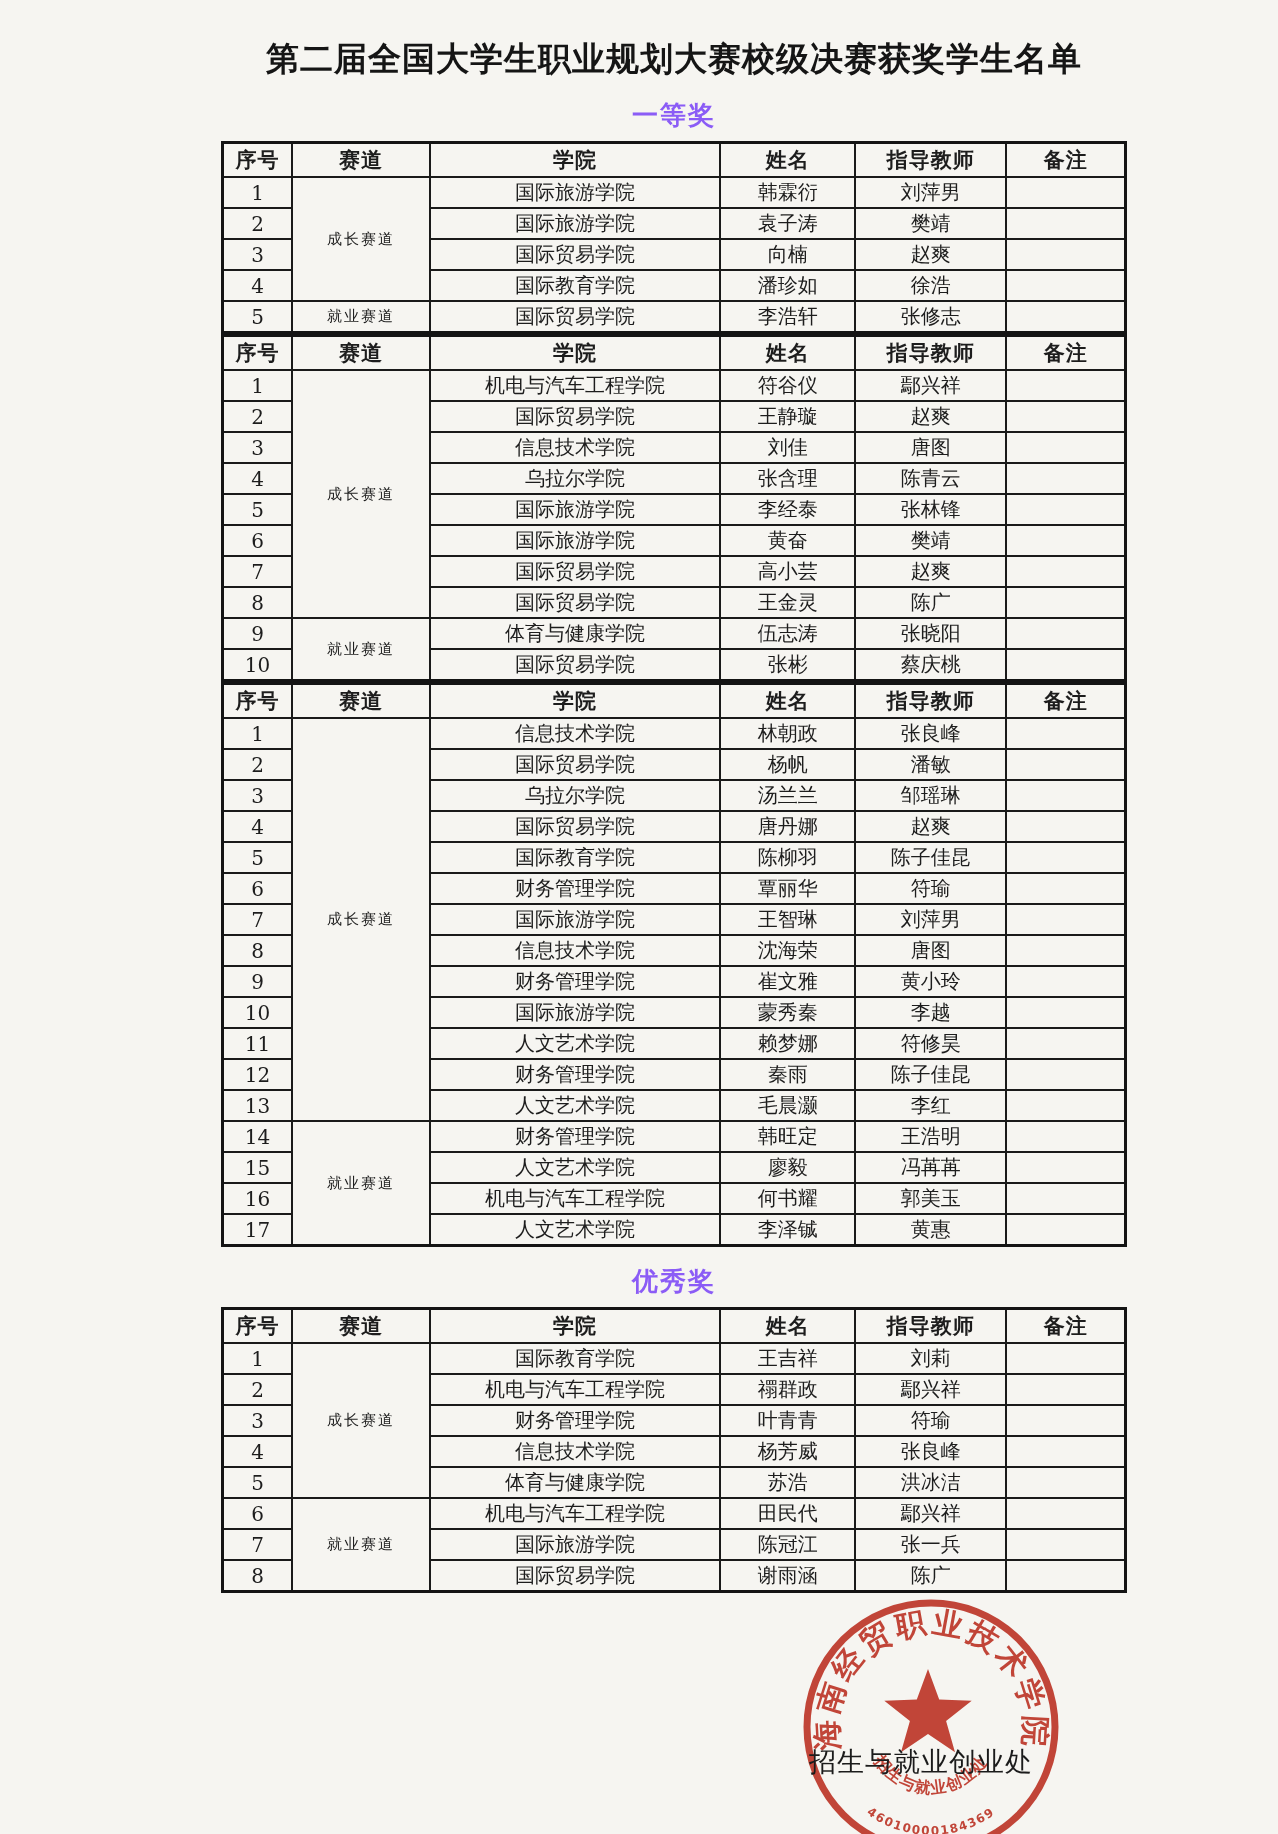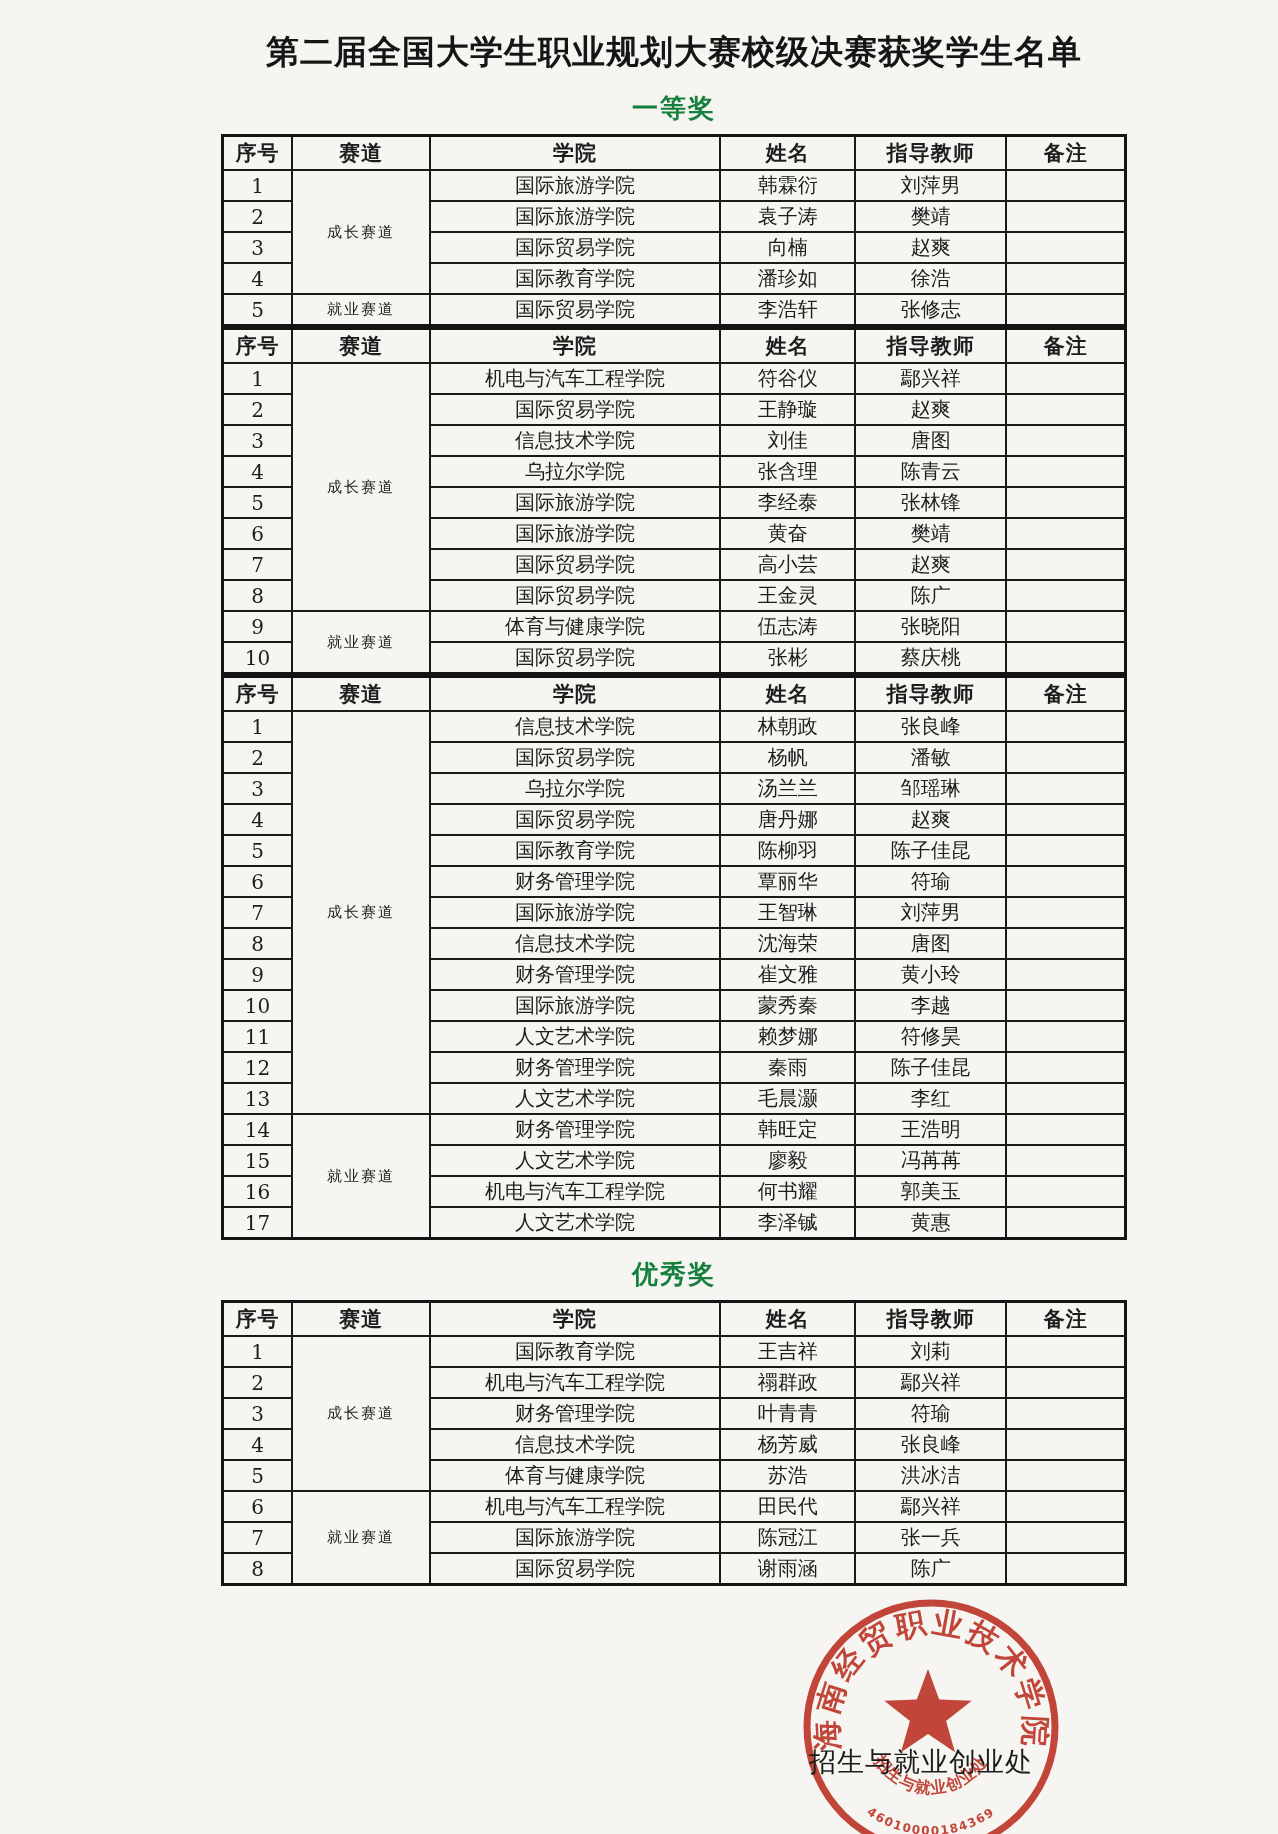--- a/index.html
+++ b/index.html
@@ -7,27 +7,27 @@
     width:1278px; height:1834px;
     background:#f6f5f1;
     font-family:"DejaVu Sans","Liberation Sans",sans-serif;
     color:#1d1d1d;
     position:relative;
     overflow:hidden;
   }
   .doc { width:906px; margin-left:221px; position:relative; z-index:1; }
   h1.title {
     font-size:33px; font-weight:bold; text-align:center;
-    margin:8px; padding-top:22px; line-height:44px; letter-spacing:1px;
+    margin:15px; padding-top:22px; line-height:44px; letter-spacing:1px;
     color:#151515;
   }
   h2.award-heading {
     font-size:26px; font-weight:bold; text-align:center;
     margin:18px 0 10px 0; line-height:32px; letter-spacing:2px;
-    color:#15803d;
+    color:#8b5cf6;
   }
   table.award-table {
     border-collapse:collapse; width:100%; table-layout:fixed;
     border:3px solid #141414;
     background:transparent;
     padding-left:30px;
   }
   .award-table th, .award-table td {
     border:2px solid #1a1a1a;
     text-align:center; vertical-align:middle;

